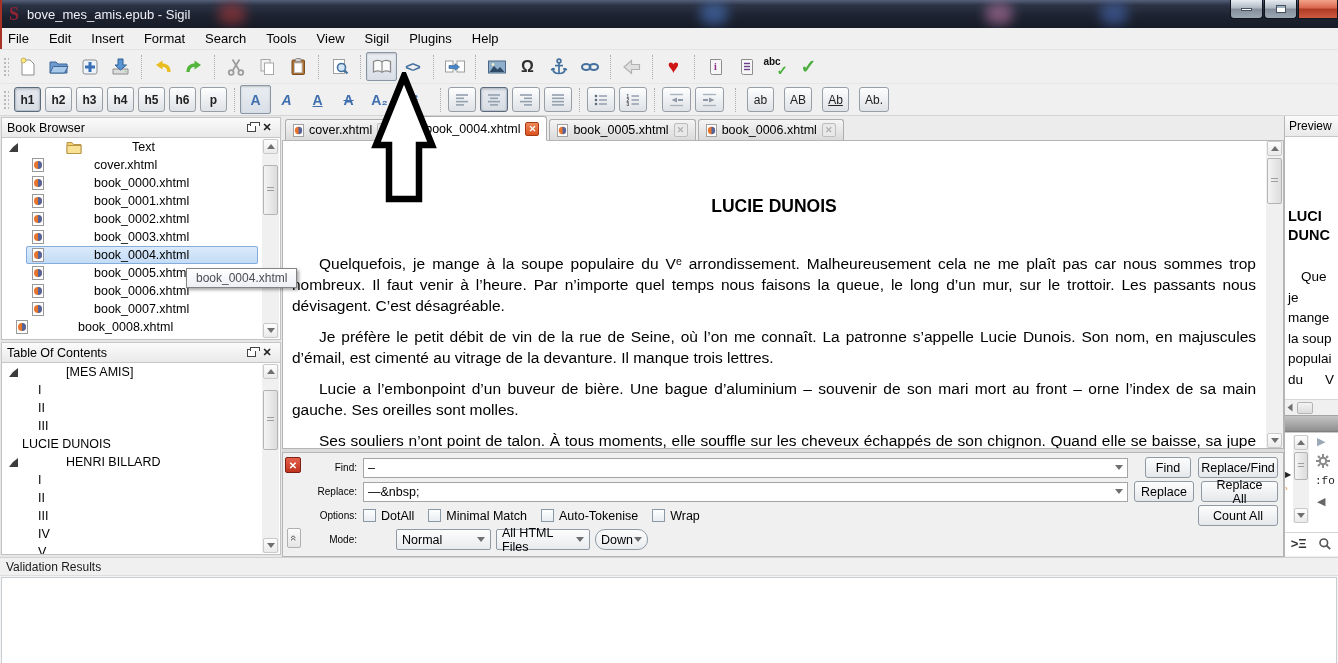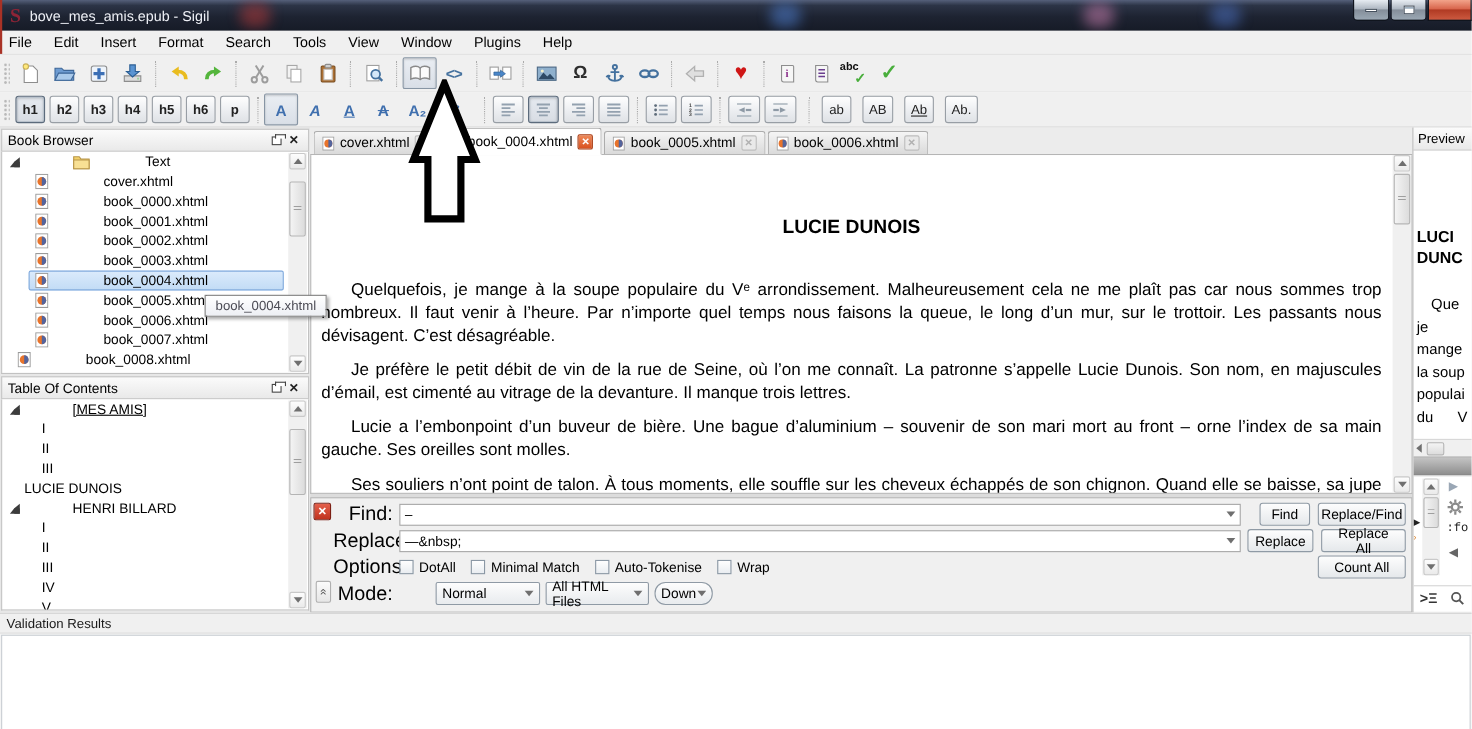--- a/index.html
+++ b/index.html
@@ -115,21 +115,21 @@
 
   .splitter-h { position:absolute; left:0; right:0; bottom:105px; height:3px; background:#dcdcdc; }
 
   
   .find-panel { position:absolute; left:0; right:0; bottom:0; height:105px; background:#f0f0f0;
     border:1px solid #b5b5b5; padding:4px 5px 2px 20px; }
   .fp-close { position:absolute; left:2px; top:4px; width:16px; height:16px; border:1px solid #7c1f14; border-radius:2px;
     background:linear-gradient(#e4604b,#c0331f); color:#fff; font-size:10px; font-weight:bold;
     display:flex; align-items:center; justify-content:center; }
   .frow { display:flex; align-items:center; height:21px; margin-bottom:3px; }
-  .flabel { width:60px; text-align:right; padding-right:6px; font-size:18px; flex:none; }
+  .flabel { width:60px; text-align:right; padding-right:6px; font-size:10px; flex:none; }
   .fcombo { flex:1; height:20px; border:1px solid #a5a5a5; background:#fff; display:flex; align-items:center; margin-right:6px; }
   .fcombo input { border:none; outline:none; flex:1; font-size:12.5px; padding:0 4px; font-family:inherit; background:transparent; }
   .drop-arrow { width:16px; height:100%; display:flex; align-items:center; justify-content:center; }
   .fbtns { width:144px; display:flex; justify-content:flex-end; gap:7px; flex:none; }
   .fbtn { height:21px; border:1px solid #8f9aa5; border-radius:3px; font-size:12.5px; padding:0 7px;
     background:linear-gradient(#fdfdfd,#e5e8eb); font-family:inherit; display:flex; align-items:center; justify-content:center; }
   .fbtn.w46 { width:46px; } .fbtn.w58 { width:60px; } .fbtn.w78 { width:80px; }
   .chk { width:13px; height:13px; border:1px solid #8b98a5; background:linear-gradient(#fefefe,#e9edf1); margin-right:5px; flex:none; }
   .opt { display:flex; align-items:center; margin-right:14px; font-size:12.5px; }
   .combo { height:21px; border:1px solid #8f9aa5; border-radius:2px; background:linear-gradient(#fdfdfd,#e8ebee);
@@ -194,21 +194,21 @@
   <div class="red-sliver"></div>
 
   <div class="menubar">
     <span class="menu-item">File</span>
     <span class="menu-item">Edit</span>
     <span class="menu-item">Insert</span>
     <span class="menu-item">Format</span>
     <span class="menu-item">Search</span>
     <span class="menu-item">Tools</span>
     <span class="menu-item">View</span>
-    <span class="menu-item">Window</span>
+    <span class="menu-item">Sigil</span>
     <span class="menu-item">Plugins</span>
     <span class="menu-item">Help</span>
   </div>
 
   <div class="toolbar toolbar1">
     <div class="grip"></div>
     <div class="tbtn">
       <svg width="20" height="20" viewBox="0 0 20 20">
           <path d="M4 3h8l4 4v11H4z" fill="#fff" stroke="#8d8d8d"></path>
           <circle cx="5.5" cy="3.5" r="2.4" fill="#ffe97a" stroke="#c9b05a"></circle>
@@ -605,21 +605,21 @@
       <div class="panel-header">
         <span class="ph-label">Table Of Contents</span>
         <span class="ph-btn">
             <span class="float-glyph"></span>
           </span>
         <span class="ph-btn">
             <span class="x-glyph">✕</span>
           </span>
       </div>
       <div class="tree-box" style="top:21px; bottom:0;">
-        <div class="tree-row" style="padding-left:2px;text-decoration:underline;">
+        <div class="tree-row" style="padding-left:2px;">
             <span class="caret"></span>
             <span>[MES AMIS]</span>
           </div>
         <div class="tree-row" style="padding-left:36px;">
             <span>I</span>
           </div>
         <div class="tree-row" style="padding-left:36px;">
             <span>II</span>
           </div>
         <div class="tree-row" style="padding-left:36px;">

